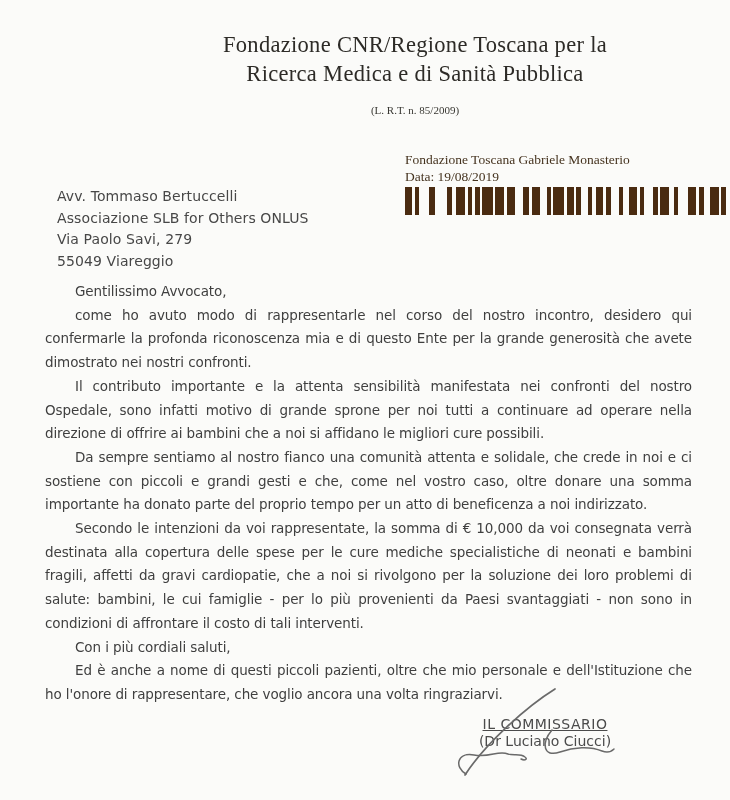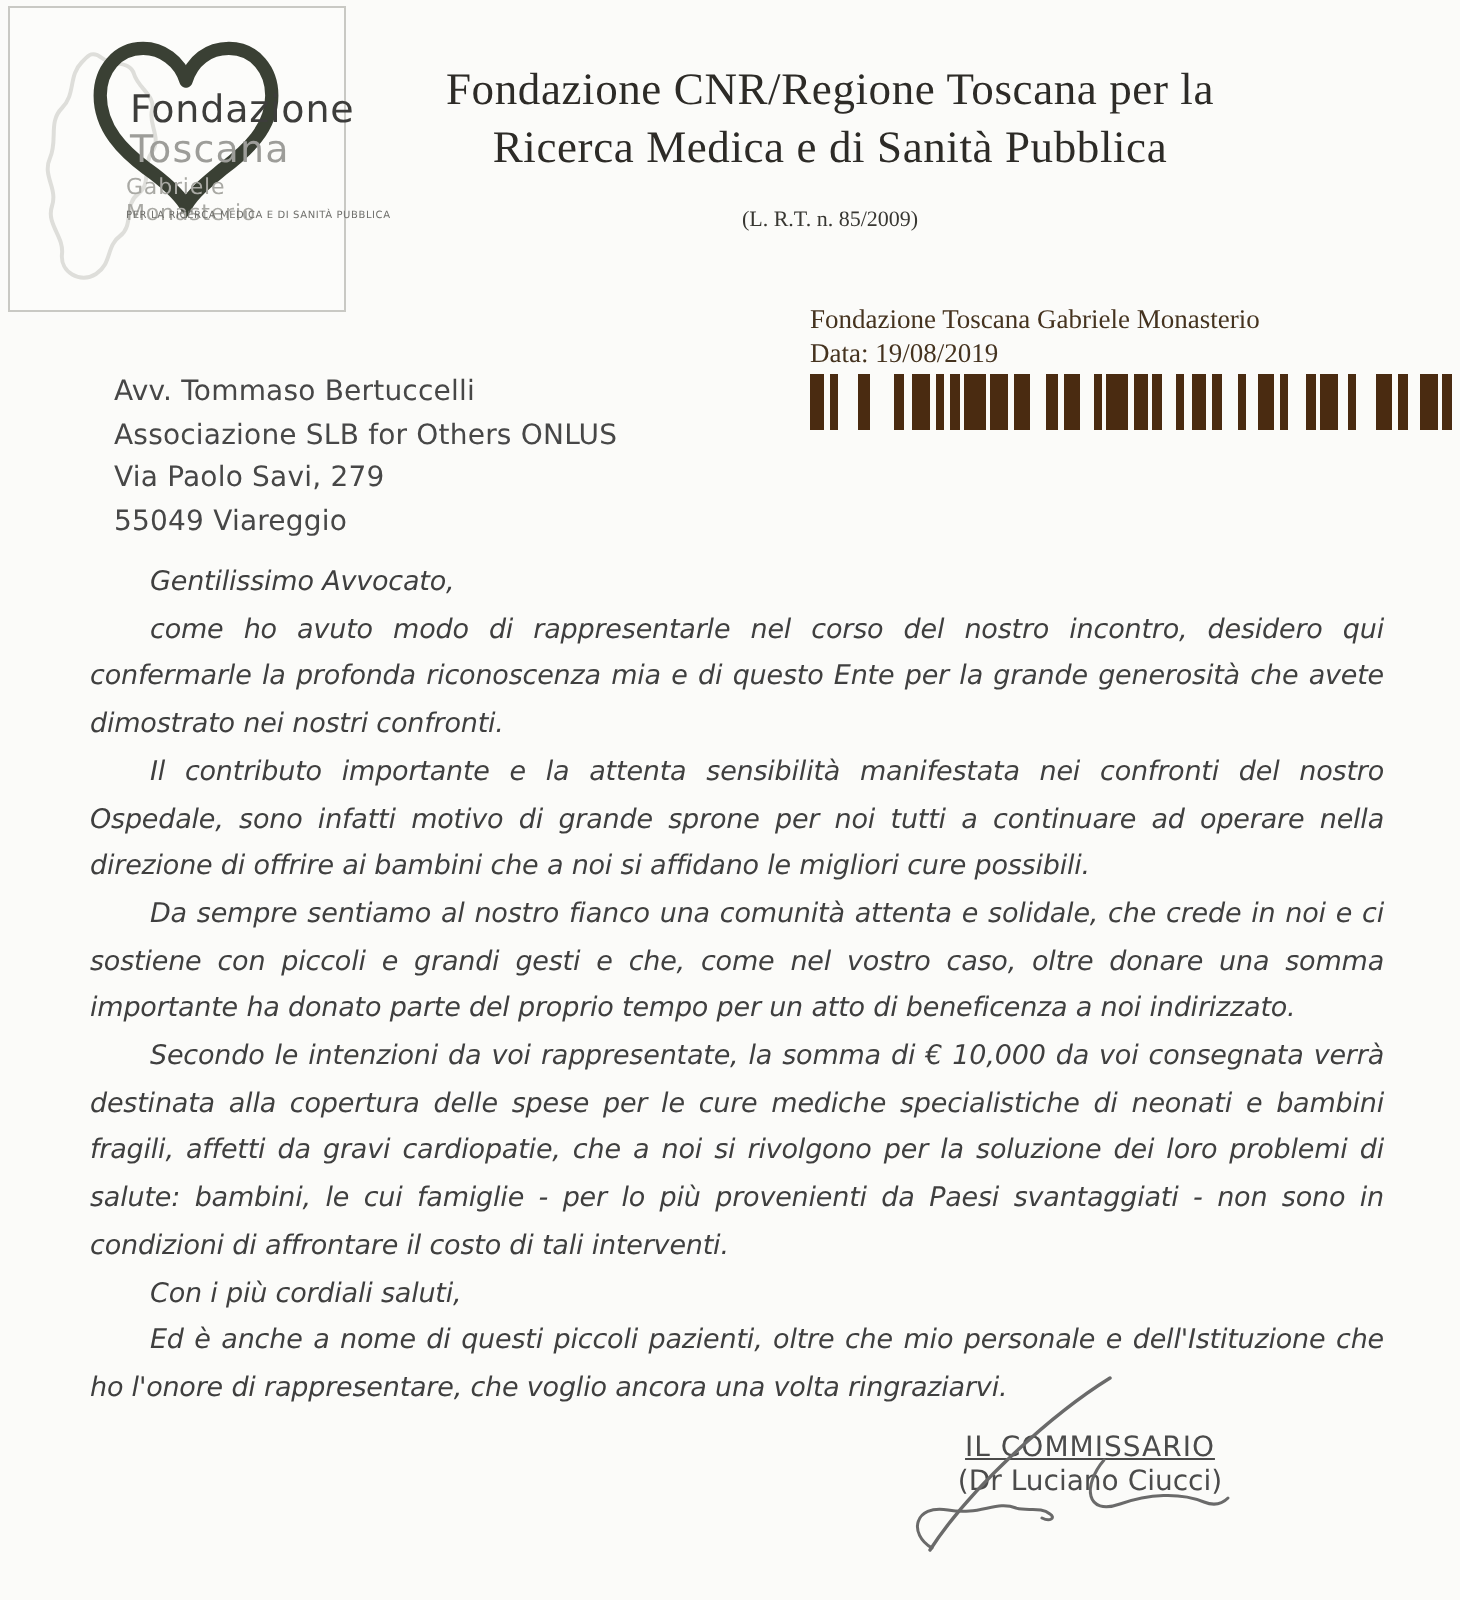--- a/index.html
+++ b/index.html
@@ -64,21 +64,20 @@
   .recipient{
     position:absolute;left:57px;top:186px;
     font-size:14px;line-height:21.5px;color:#474747;letter-spacing:.1px;
   }
   .recipient div{white-space:nowrap;}
 
   
   .letter-body{
     position:absolute;left:45px;top:280px;width:647px;
     color:#3f3f3f;
-    font-style:italic;
   }
   .letter-body p{
     margin:0;
     font-size:13.5px;line-height:23.7px;
     text-align:justify;text-indent:30px;
     letter-spacing:-0.1px;
   }
 
   
   .signature{
@@ -90,37 +89,20 @@
   .scrawl{
     position:absolute;left:430px;top:680px;width:210px;height:110px;
     pointer-events:none;
   }
 </style>
 </head>
 <body>
 
 <div class="page">
 
-  <div class="logo-box">
-    <svg style="left:8px;top:22px;" width="70" height="120" viewBox="0 0 70 120">
-      <path d="M28 5 C21 12 25 21 18 28 C11 35 16 44 12 53 C8 62 16 68 13 77
-               C10 86 19 92 18 101 C17 110 27 116 35 111 C43 106 40 97 47 92
-               C54 87 49 76 56 71 C63 66 58 57 63 50 C68 43 61 36 63 29
-               C65 22 56 18 54 11 C52 4 43 7 38 3 C33 -1 31 2 28 5 Z" fill="none" stroke="#dededa" stroke-width="2"></path>
-    </svg>
-    <svg style="left:36px;top:10px;" width="104" height="96" viewBox="0 0 100 94">
-      <path d="M50 26 C47 16 38 10 29 10 C16 10 8 21 8 33 C8 49 19 60 31 69
-               C38 74 46 81 50 87 C54 80 62 74 68 69 C80 60 92 49 92 33
-               C92 21 84 10 71 10 C61 10 53 16 50 26" fill="none" stroke="#3a4034" stroke-width="6.5" stroke-linecap="round"></path>
-    </svg>
-    <div class="logo-name1">Fondazione</div>
-    <div class="logo-name2">Toscana</div>
-    <div class="logo-name3">Gabriele Monasterio</div>
-    <div class="logo-tagline">PER LA RICERCA MEDICA E DI SANITÀ PUBBLICA</div>
-  </div>
 
   <div class="title-block">
     <div class="title-line">Fondazione CNR/Regione Toscana per la</div>
     <div class="title-line">Ricerca Medica e di Sanità Pubblica</div>
     <div class="law-ref">(L. R.T. n. 85/2009)</div>
   </div>
 
   <div class="stamp">
     <div class="stamp-line">Fondazione Toscana Gabriele Monasterio</div>
     <div class="stamp-line">Data: 19/08/2019</div>

